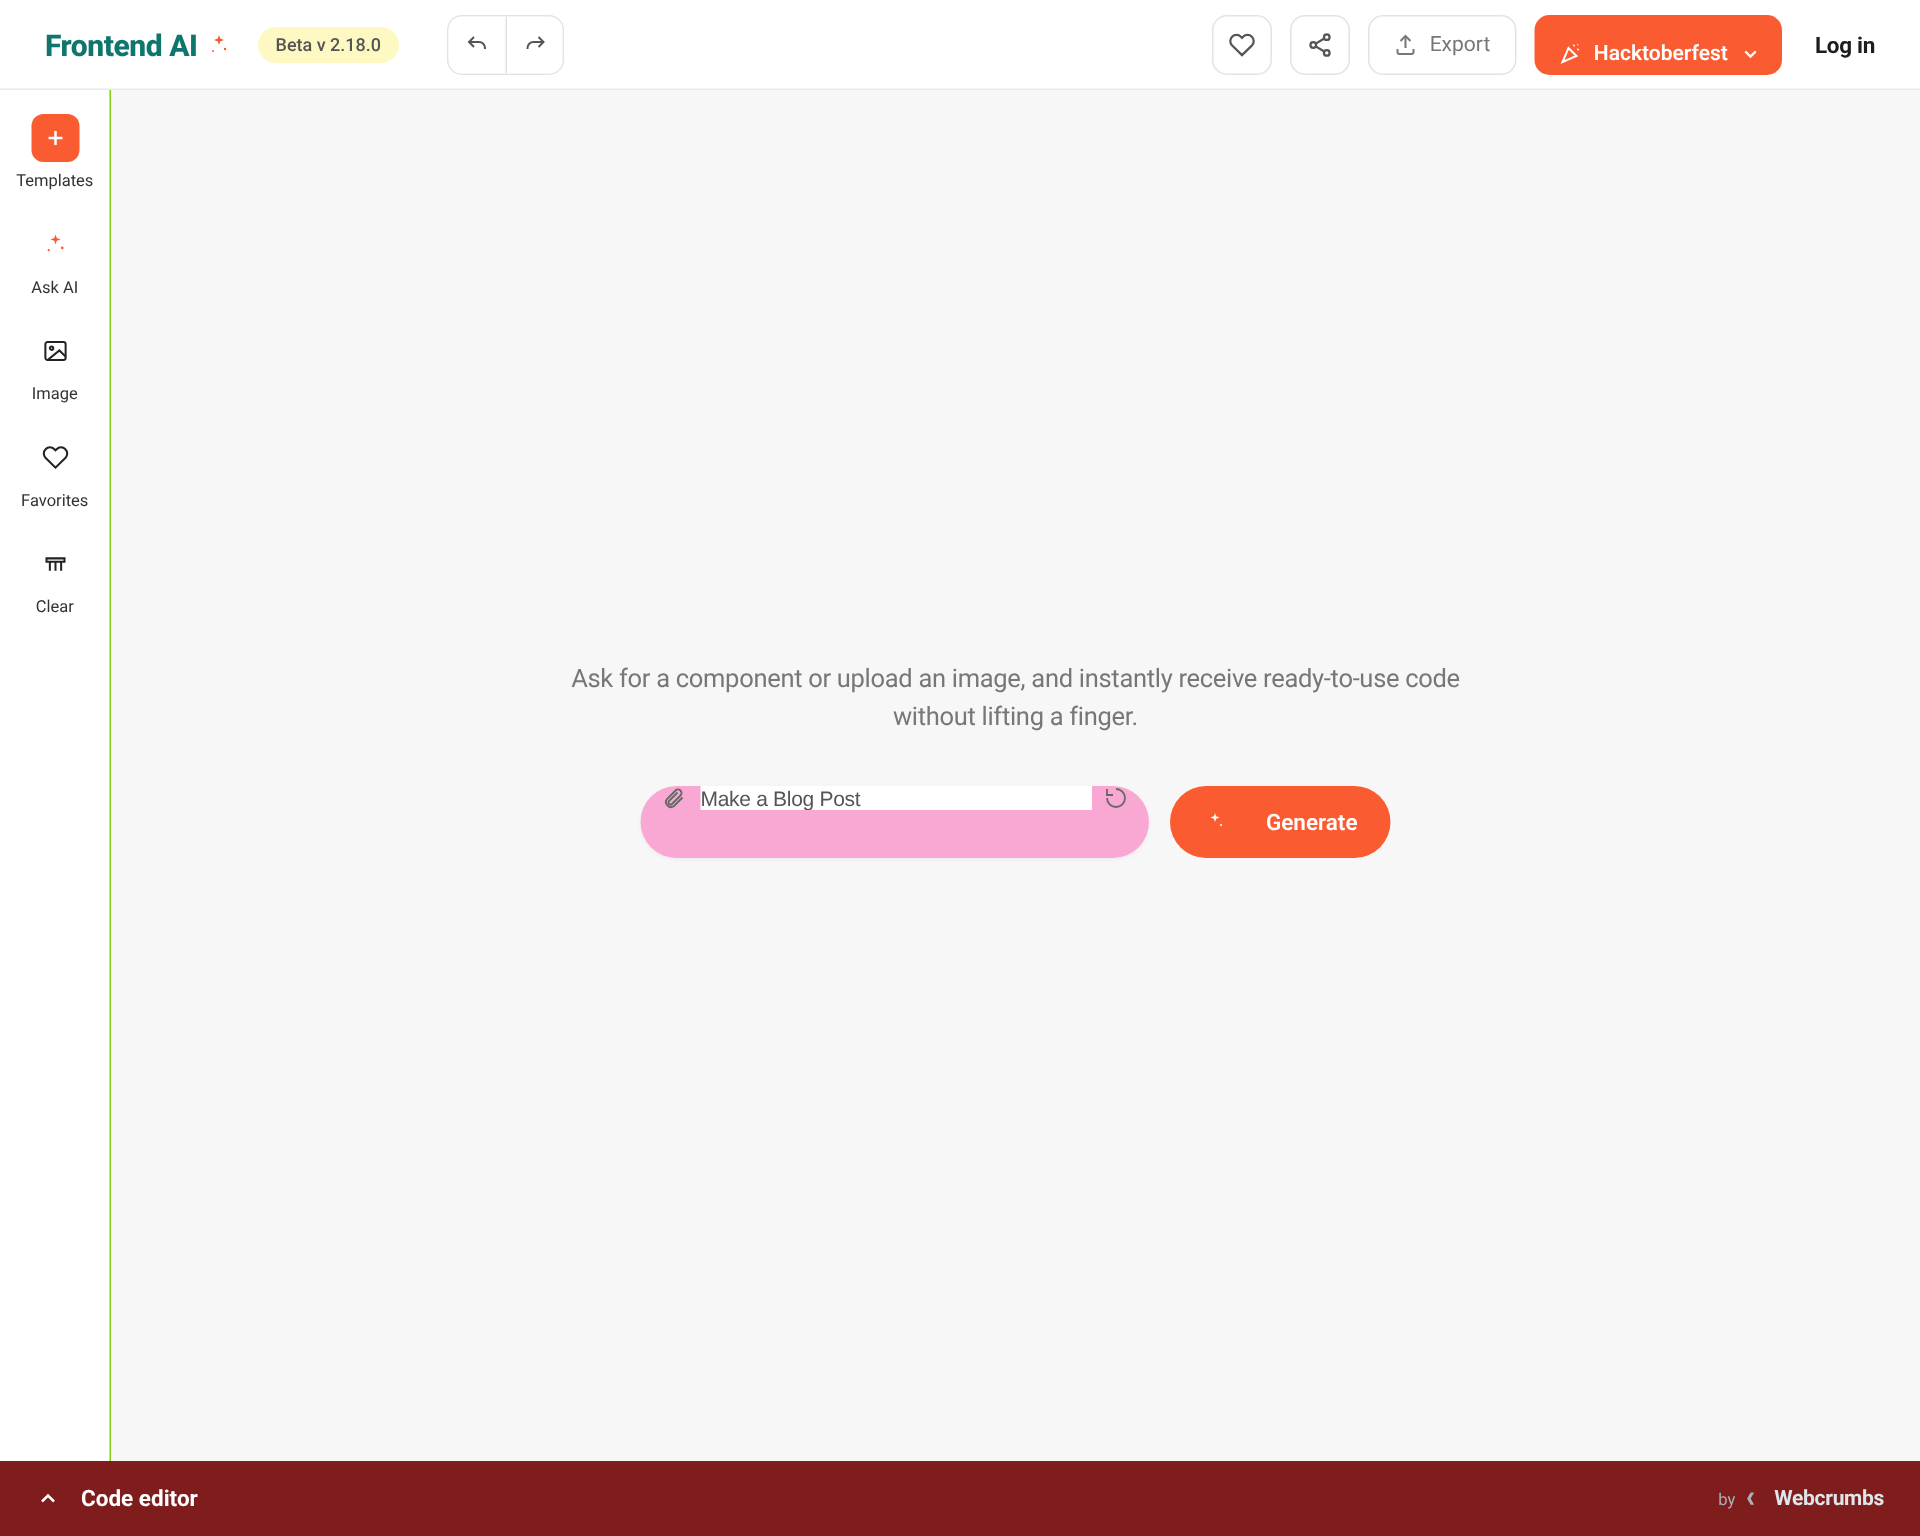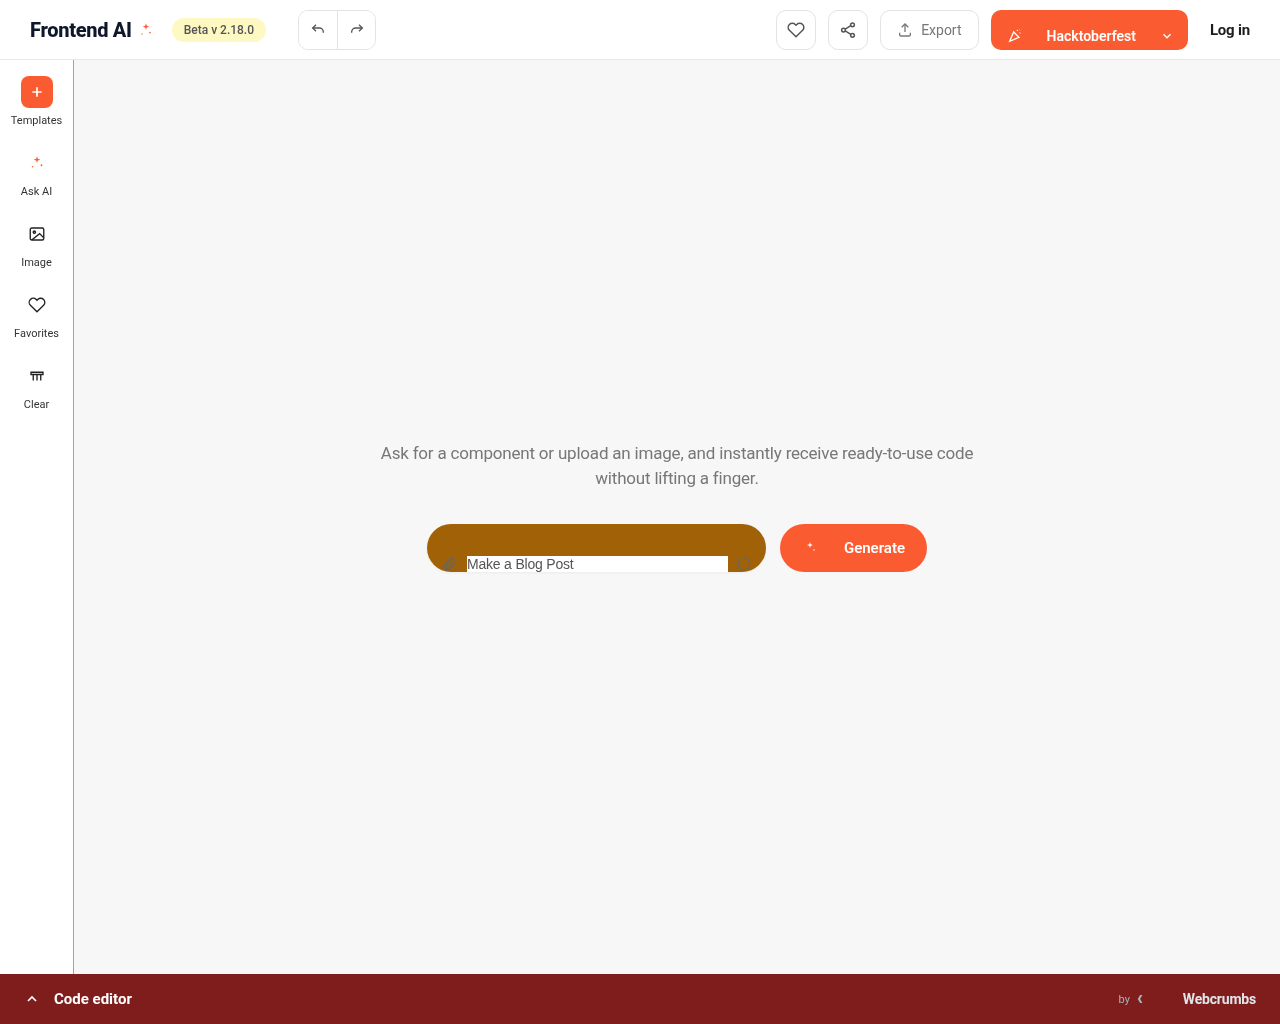--- a/index.html
+++ b/index.html
@@ -11,21 +11,21 @@
 
   
   .topbar {
     height: 60px; width: 100%;
     border-bottom: 1px solid #e9e9e9;
     display: flex; align-items: center;
     padding: 0 30px;
     gap: 12px;
   }
   .logo-wrap { display: flex; align-items: center; gap: 6px; }
-  .logo-text { color: #0f172a; font-weight: 800; font-size: 20px; letter-spacing: -0.3px; }
+  .logo-text { color: #0f766e; font-weight: 800; font-size: 20px; letter-spacing: -0.3px; }
   .logo-spark { color: #FB5B30; }
   .beta-pill {
     background: #fef9c3; color: #555; font-size: 12px;
     padding: 5px 12px; border-radius: 12px; font-weight: 500;
     margin-left: 6px;
   }
   .undo-redo {
     margin-left: 20px;
     display: flex; border: 1px solid #e3e3e3; border-radius: 10px; overflow: hidden;
   }
@@ -38,21 +38,21 @@
   .iconbtn {
     width: 40px; height: 40px; border: 1px solid #e3e3e3; border-radius: 10px;
     display: flex; align-items: center; justify-content: center; color: #555; background: #fff;
   }
   .export-btn {
     height: 40px; border: 1px solid #e3e3e3; border-radius: 10px; background: #fff;
     display: flex; align-items: center; gap: 8px; padding: 0 16px; color: #777; font-size: 14px;
   }
   .hackto {
     height: 40px; background: #FB5B30; color: #fff; border-radius: 10px;
-    display: flex; align-items: center; gap: 24px; padding: 13px 14px 0 16px;
+    display: flex; align-items: center; gap: 8px; padding: 13px 14px 0 16px;
     font-size: 14px; font-weight: 600;
   }
   .login {
     font-weight: 700; font-size: 15px; margin-left: 10px; letter-spacing: -0.2px;
   }
 
   
   .below-top { display: flex; height: calc(100% - 60px - 50px); }
   .sidebar {
     width: 74px; border-right: 1px solid #84cc16; background: #fff;
@@ -88,22 +88,22 @@
   .h1 .orange { color: #FB5B30; }
   .sub {
     color: #777; font-size: 17px; line-height: 1.5; margin-top: 18px;
     letter-spacing: -0.2px;
   }
   .prompt-row {
     margin-top: 32px; display: flex; gap: 14px; align-items: stretch;
     width: 500px; margin-left: auto; margin-right: auto;
   }
   .prompt-box {
-    flex: 1; background: #a16207; border-radius: 24px;
-    display: flex; align-items: flex-end; padding: 0 14px; height: 48px;
+    flex: 1; background: #f9a8d4; border-radius: 24px;
+    display: flex; align-items: flex-start; padding: 0 14px; height: 48px;
     box-shadow: 0 1px 3px rgba(0,0,0,0.05);
   }
   .prompt-box input {
     flex: 1; border: none; outline: none; font-size: 14px;
     letter-spacing: -0.2px;
   }
   .prompt-box input::placeholder { color: #555; }
   .prompt-box .ico { color: #666; display: flex; }
   .prompt-box .ico.refresh { margin-left: 8px; }
   .prompt-box .ico.clip { margin-right: 10px; }
@@ -113,21 +113,21 @@
     font-size: 15px; font-weight: 600;
   }
 
   
   .bottombar {
     height: 50px; width: 100%; background: #7f1d1d; color: #fff;
     display: flex; align-items: center; padding: 0 24px; gap: 14px;
   }
   .bottombar .ce { font-weight: 700; font-size: 15px; }
   .bottombar .by { margin-left: auto; color: #a8b2b8; font-size: 11px; display: flex; align-items: center; gap: 6px; }
-  .bottombar .by .brand { color: #dfe6ea; font-weight: 700; font-size: 14px; letter-spacing: -0.2px; margin-left: 27px; }
+  .bottombar .by .brand { color: #dfe6ea; font-weight: 700; font-size: 14px; letter-spacing: -0.2px; }
 
   svg { display: block; }
 </style>
 </head>
 <body>
 
 <div class="topbar">
   <div class="logo-wrap">
     <span class="logo-text">Frontend AI</span>
     <span class="logo-spark">

